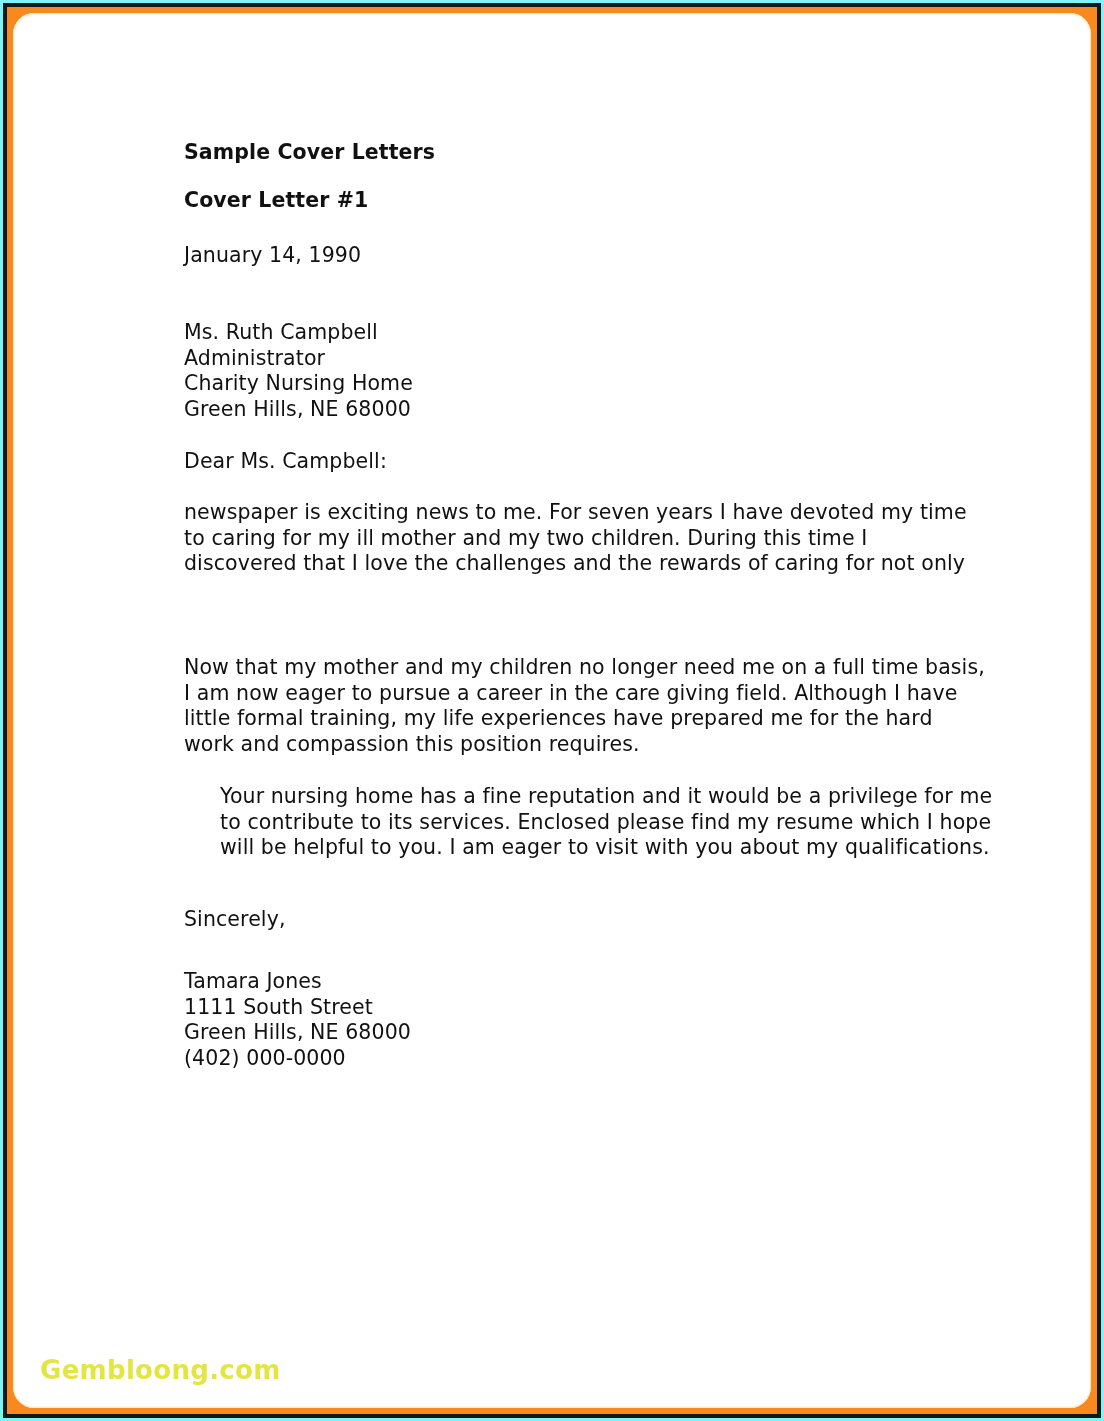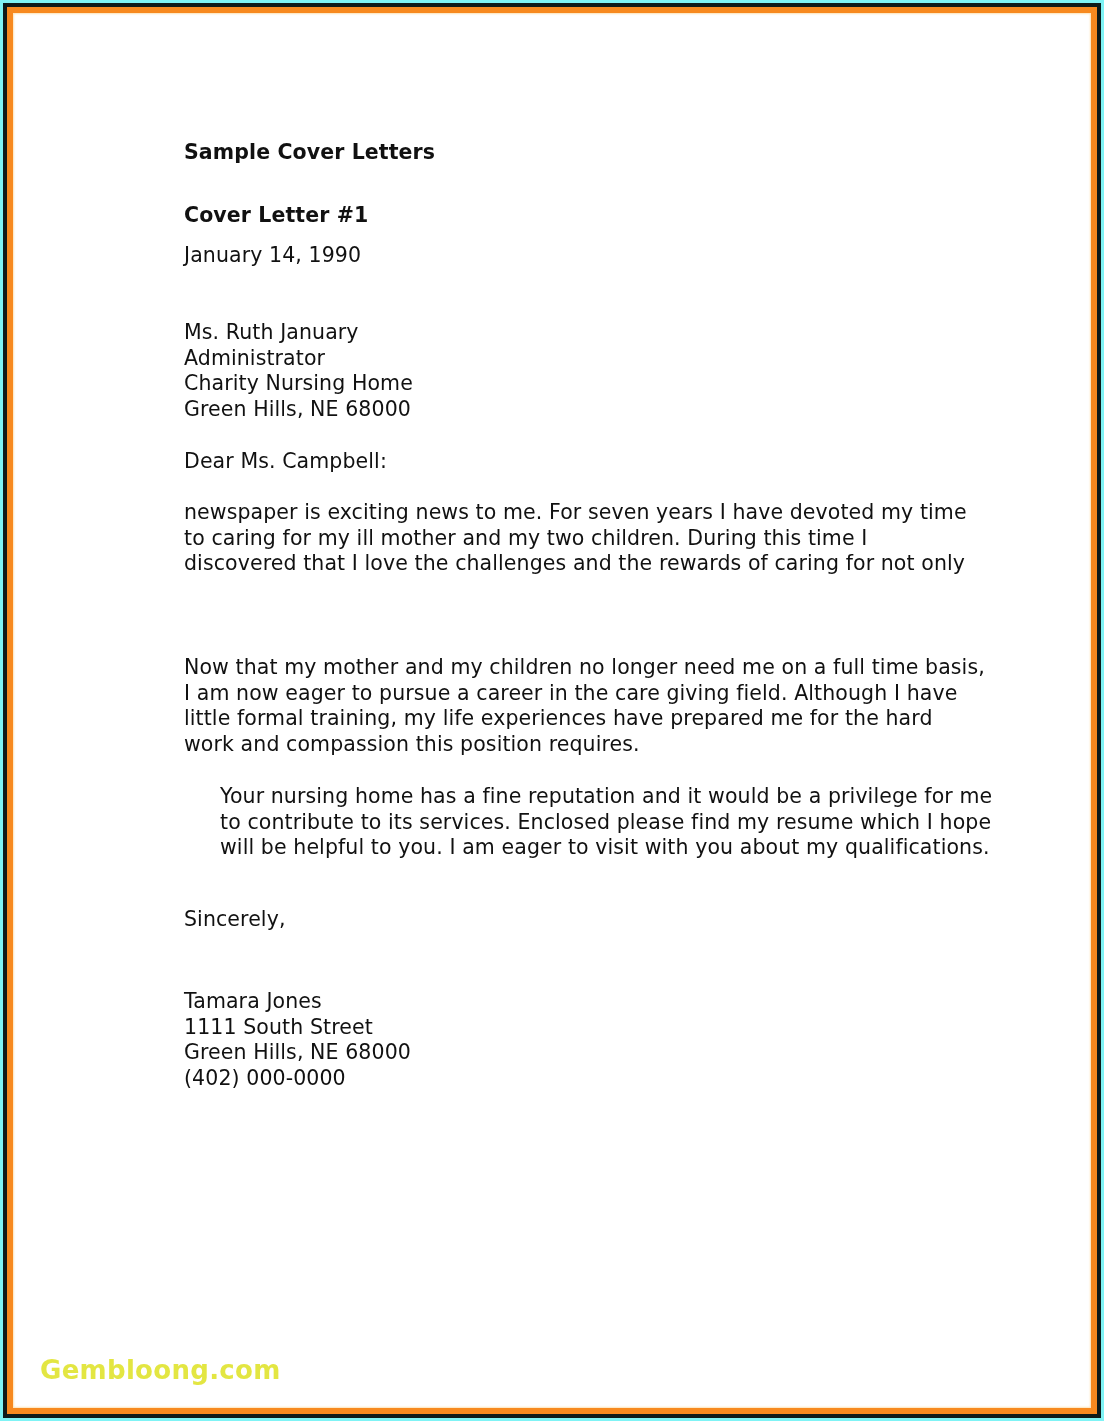--- a/index.html
+++ b/index.html
@@ -14,20 +14,21 @@
       background: #0e1a1a;
     }
     .frame-orange {
       position: absolute; left: 7px; top: 7px; right: 7px; bottom: 7px;
       background: #f7891f;
     }
     .page {
       position: absolute; left: 13px; top: 13px; right: 13px; bottom: 13px;
       background: #ffffff;
       box-shadow: inset 0 0 2px 1px #fde3b8;
+      border-radius: 21px;
     }
     .content {
       position: absolute; left: 171px; top: 0; width: 880px;
       color: #111111;
       font-size: 20.5px;
       line-height: 25.7px;
       letter-spacing: 0.1px;
     }
     .blk { position: absolute; left: 0; white-space: nowrap; }
     .blk div { white-space: nowrap; }
@@ -42,25 +43,25 @@
 </head>
 <body>
 
 <div class="frame-black"></div>
 <div class="frame-orange"></div>
 
 <div class="page">
   <div class="content">
 
     <div class="blk bold" style="top:127px;">Sample Cover Letters</div>
-    <div class="blk bold" style="top:190px;">Cover Letter #1</div>
+    <div class="blk bold" style="top:175px;">Cover Letter #1</div>
     <div class="blk" style="top:230px;">January 14, 1990</div>
 
     <div class="blk" style="top:307px;">
-      <div>Ms. Ruth January</div>
+      <div>Ms. Ruth Campbell</div>
       <div>Administrator</div>
       <div>Charity Nursing Home</div>
       <div>Green Hills, NE 68000</div>
     </div>
 
     <div class="blk" style="top:436px;">Dear Ms. Campbell:</div>
 
     <div class="blk" style="top:487px;">
       <div>newspaper is exciting news to me. For seven years I have devoted my time</div>
       <div>to caring for my ill mother and my two children. During this time I</div>
@@ -75,21 +76,21 @@
     </div>
 
     <div class="blk" style="top:771px;margin-left:36px;">
       <div>Your nursing home has a fine reputation and it would be a privilege for me</div>
       <div>to contribute to its services. Enclosed please find my resume which I hope</div>
       <div>will be helpful to you. I am eager to visit with you about my qualifications.</div>
     </div>
 
     <div class="blk" style="top:894px;text-align:right;">Sincerely,</div>
 
-    <div class="blk" style="top:976px;">
+    <div class="blk" style="top:956px;">
       <div>Tamara Jones</div>
       <div>1111 South Street</div>
       <div>Green Hills, NE 68000</div>
       <div>(402) 000-0000</div>
     </div>
 
   </div>
 </div>
 
 <div class="watermark">Gembloong.com</div>

